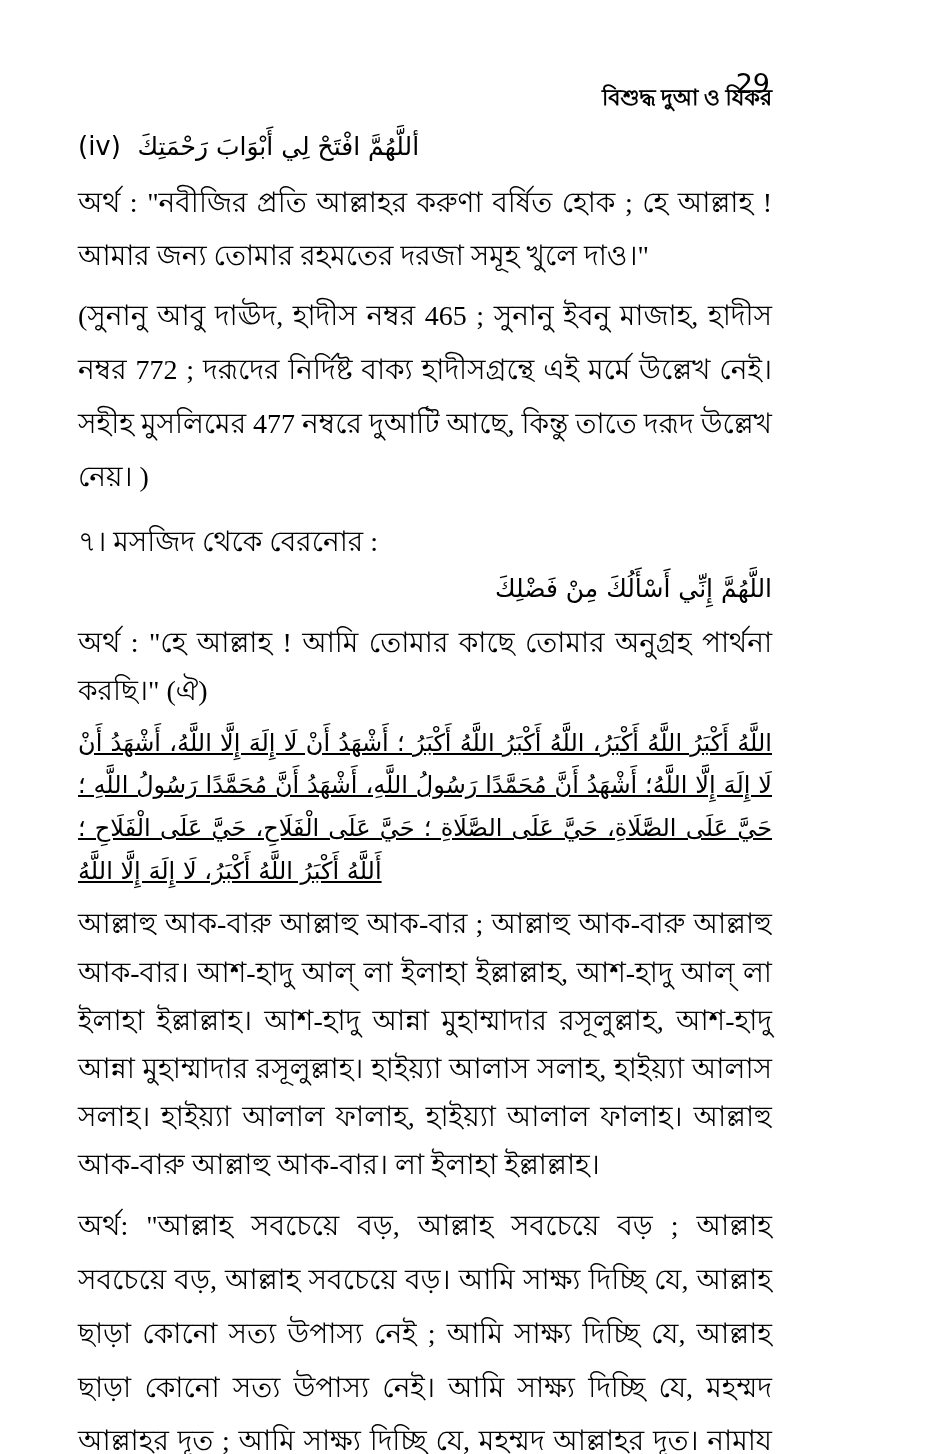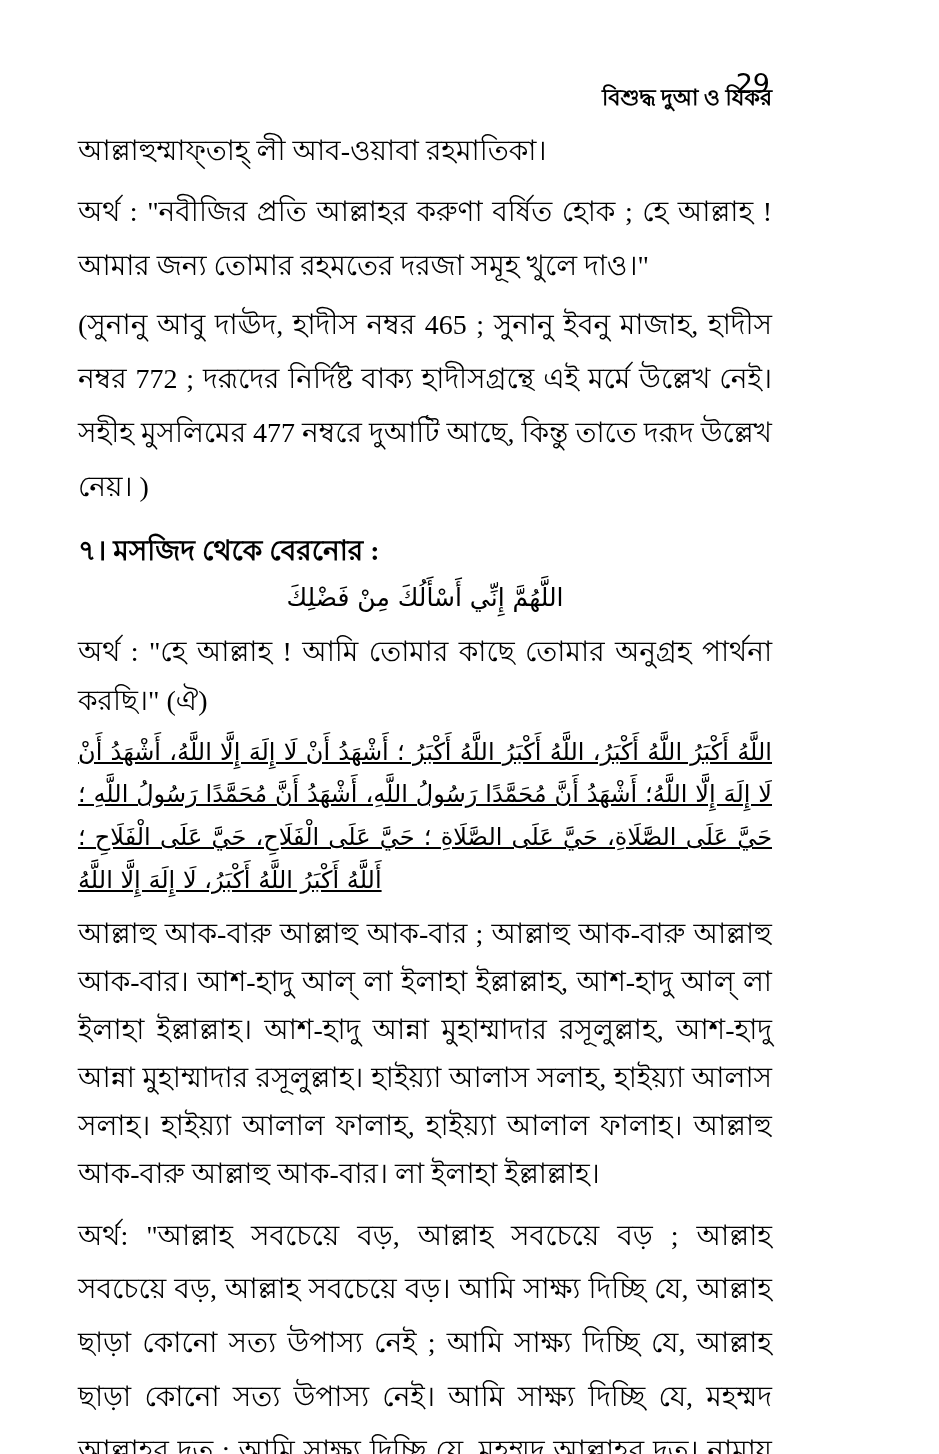--- a/index.html
+++ b/index.html
@@ -55,53 +55,56 @@
   .arabic {
     font-family: "DejaVu Sans", sans-serif;
     font-size: 25px;
     unicode-bidi: embed;
   }
   .arabic-single {
     margin: 2px 0 10px 0;
     font-family: "DejaVu Sans", sans-serif;
     font-size: 25px;
     line-height: 1.6;
-    text-align: center;
+    text-align: right;
   }
   .arabic-block {
     margin: 2px 0 8px 0;
     font-family: "DejaVu Sans", sans-serif;
     font-size: 24px;
     line-height: 1.78;
     direction: rtl;
     text-align: justify;
     text-align-last: left;
     text-decoration: underline;
   }
   .heading {
     margin: 18px 0 8px 0;
     font-size: 28px;
-    font-weight: bold;
+    font-weight: normal;
     line-height: 1.4;
   }
   .translit {
     margin-bottom: 10px;
   }
 </style>
 </head>
 <body>
 
 <div class="page">
 
   <div class="page-number">29</div>
 
   <h1 class="title">বিশুদ্ধ দুআ ও যিকর</h1>
 
+  <div class="marker-line">
+    <span class="marker">(iv)</span>
+    <span class="arabic" dir="rtl">أللَّهُمَّ افْتَحْ لِي أَبْوَابَ رَحْمَتِكَ</span>
+  </div>
 
-  <p class="body translit">আল্লাহুম্মাফ্তাহ্ লী আব-ওয়াবা রহমাতিকা।</p>
 
   <p class="body loose">অর্থ : "নবীজির প্রতি আল্লাহর করুণা বর্ষিত হোক ; হে আল্লাহ ! আমার জন্য তোমার রহমতের দরজা সমূহ খুলে দাও।"</p>
 
   <p class="body loose">(সুনানু আবু দাঊদ, হাদীস নম্বর 465 ; সুনানু ইবনু মাজাহ, হাদীস নম্বর 772 ; দরূদের নির্দিষ্ট বাক্য হাদীসগ্রন্থে এই মর্মে উল্লেখ নেই। সহীহ মুসলিমের 477 নম্বরে দুআটি আছে, কিন্তু তাতে দরূদ উল্লেখ নেয়। )</p>
 
   <h2 class="heading">৭। মসজিদ থেকে বেরনোর :</h2>
 
   <div class="arabic-single">
     <span class="arabic" dir="rtl">اللَّهُمَّ إِنِّي أَسْأَلُكَ مِنْ فَضْلِكَ</span>
   </div>

